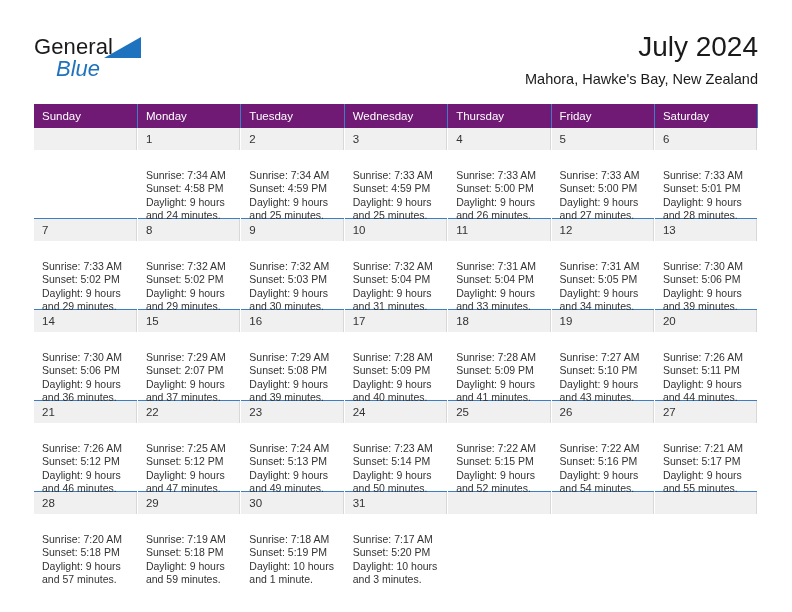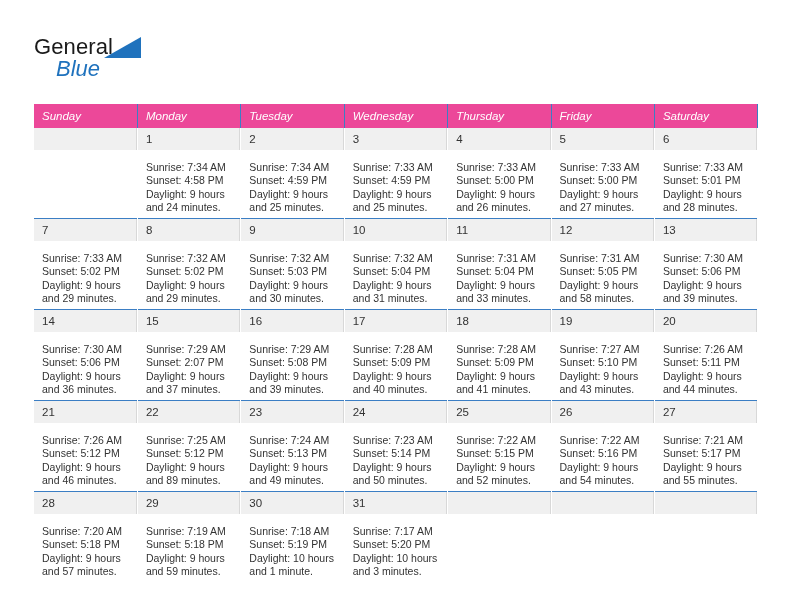--- a/index.html
+++ b/index.html
@@ -95,30 +95,29 @@
     position: absolute;
     left: 34px;
     top: 104px;
     width: 724px;
     border-collapse: collapse;
     table-layout: fixed;
   }
   .calendar col { width: 103.42px; }
 
   .dow-row th {
-    background: #ec4899;
+    background: #701a75;
     color: #ffffff;
     font-weight: normal;
     font-size: 11.5px;
     text-align: left;
     padding: 5px 0 5px 8px;
     line-height: 14px;
     font-family: "Liberation Sans", sans-serif;
     border-right: 1px solid #3b7ec4;
-    font-style: italic;
   }
 
   .week-row > td {
     vertical-align: top;
     padding: 0;
     border-top: 1px solid #3b7ec4;
     border-right: 1px solid #ffffff;
     height: 90px;
   }
   .week-row:first-of-type > td { border-top: none; }
@@ -136,41 +135,45 @@
     padding: 4px 0 4px 8px;
     border-right: 1px solid #d8d8d8;
     box-sizing: border-box;
     height: 22px;
     font-family: "Liberation Sans", sans-serif;
   }
   .cell-empty .daynum {
     color: transparent;
   }
   .details {
-    padding: 11px 6px 0 8px;
+    padding: 19px 6px 0 8px;
     font-size: 10.5px;
     line-height: 13.4px;
     color: #333333;
     font-family: "Liberation Sans", sans-serif;
   }
   .details div { white-space: nowrap; }
 </style>
 </head>
 <body>
 
 <div class="page">
 
   <div class="header">
 
     <div class="brand">
       <span class="brand-general">General</span>
       <span class="brand-flag"></span>
       <span class="brand-blue">Blue</span>
     </div>
 
+    <div class="title-block">
+      <div class="cal-title">July 2024</div>
+      <div class="cal-subtitle">Mahora, Hawke's Bay, New Zealand</div>
+    </div>
 
   </div>
 
   <table class="calendar">
     <colgroup>
       <col>
         <col>
         <col>
         <col>
         <col>
@@ -324,21 +327,21 @@
               </div>
             </div>
           </td>
           <td>
             <div class="cell-inner">
               <div class="daynum">12</div>
               <div class="details">
                 <div>Sunrise: 7:31 AM</div>
                 <div>Sunset: 5:05 PM</div>
                 <div>Daylight: 9 hours</div>
-                <div>and 58 minutes.</div>
+                <div>and 34 minutes.</div>
               </div>
             </div>
           </td>
           <td>
             <div class="cell-inner">
               <div class="daynum">13</div>
               <div class="details">
                 <div>Sunrise: 7:30 AM</div>
                 <div>Sunset: 5:06 PM</div>
                 <div>Daylight: 9 hours</div>
@@ -438,21 +441,21 @@
               </div>
             </div>
           </td>
           <td>
             <div class="cell-inner">
               <div class="daynum">22</div>
               <div class="details">
                 <div>Sunrise: 7:25 AM</div>
                 <div>Sunset: 5:12 PM</div>
                 <div>Daylight: 9 hours</div>
-                <div>and 89 minutes.</div>
+                <div>and 47 minutes.</div>
               </div>
             </div>
           </td>
           <td>
             <div class="cell-inner">
               <div class="daynum">23</div>
               <div class="details">
                 <div>Sunrise: 7:24 AM</div>
                 <div>Sunset: 5:13 PM</div>
                 <div>Daylight: 9 hours</div>

